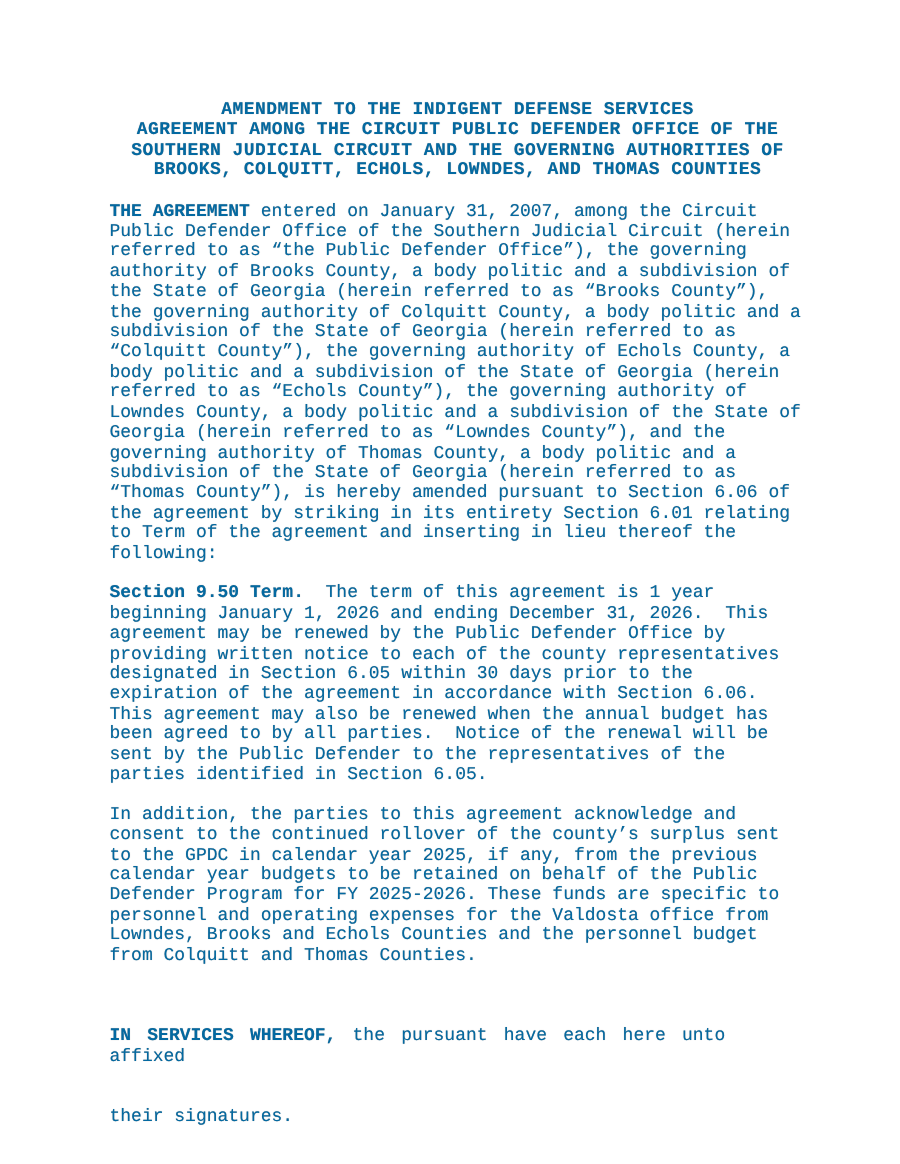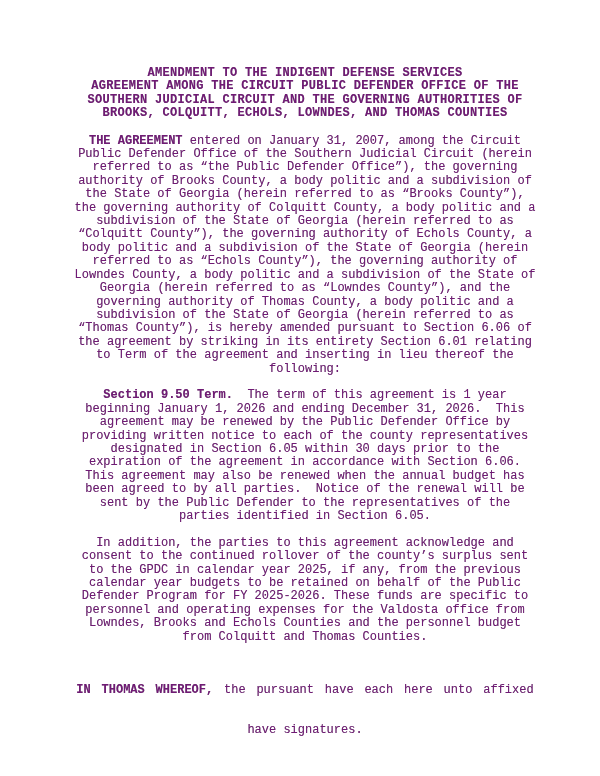--- a/index.html
+++ b/index.html
@@ -9,41 +9,40 @@
   }
   .page {
     position: relative;
     width: 600px;
     height: 776px;
     background: #ffffff;
     overflow: hidden;
     font-family: "Liberation Mono", "DejaVu Sans Mono", monospace;
     font-size: 12px;
     line-height: 13.4px;
-    color: #701a75;
+    color: #0369a1;
   }
   .content {
     position: absolute;
     left: 73px;
     top: 67px;
     width: 464px;
     text-shadow: 0 0 0.5px rgba(34, 34, 34, 0.45);
   }
   .doc-title {
     font-size: 12px;
     font-weight: bold;
     text-align: center;
     white-space: pre-line;
     letter-spacing: 0.3px;
     margin: 0 0 14px 0;
   }
   .para {
     margin: 0 0 13.4px 0;
     white-space: pre-wrap;
-    text-align: center;
   }
   .lead-bold {
     font-weight: bold;
   }
   .witness-line {
     display: block;
   }
   .wide-spacing {
     word-spacing: 3.6px;
   }
@@ -92,18 +91,18 @@
     <p class="para"><span>In addition, the parties to this agreement acknowledge and
 consent to the continued rollover of the county’s surplus sent
 to the GPDC in calendar year 2025, if any, from the previous
 calendar year budgets to be retained on behalf of the Public
 Defender Program for FY 2025-2026. These funds are specific to
 personnel and operating expenses for the Valdosta office from
 Lowndes, Brooks and Echols Counties and the personnel budget
 from Colquitt and Thomas Counties.</span></p>
 
     <p class="para">
-      <span class="witness-line wide-spacing"><span class="lead-bold">IN THOMAS WHEREOF,</span><span> the pursuant have each here unto affixed</span></span>
-      <span class="witness-line">have signatures.</span>
+      <span class="witness-line wide-spacing"><span class="lead-bold">IN SERVICES WHEREOF,</span><span> the pursuant have each here unto affixed</span></span>
+      <span class="witness-line">their signatures.</span>
     </p>
 
   </div>
 </div>
 
 </body></html>

